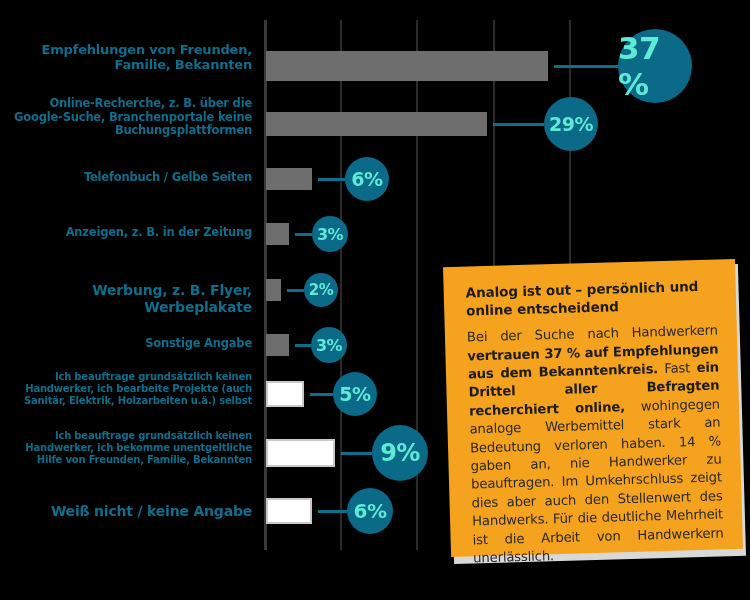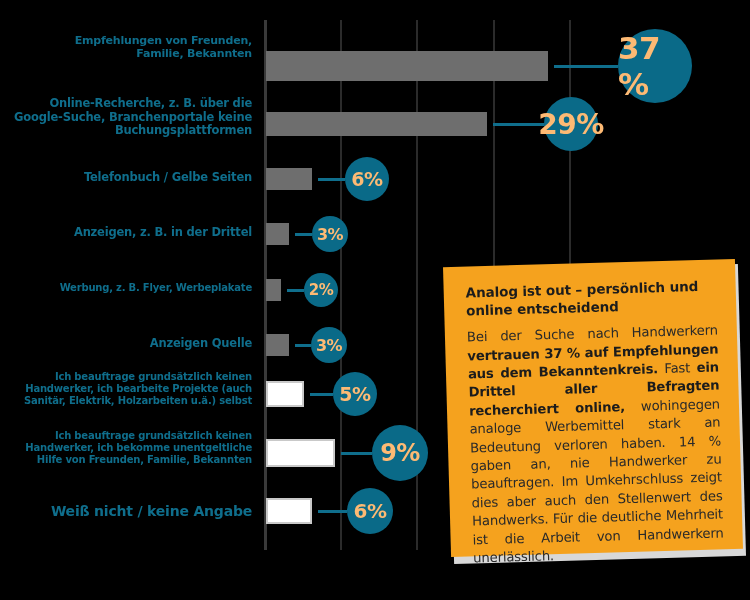--- a/index.html
+++ b/index.html
@@ -63,21 +63,21 @@
     position: absolute;
     height: 3px;
     background: #0f6e8c;
   }
 
   
   .bubble {
     position: absolute;
     border-radius: 50%;
     background: #0a6a88;
-    color: #fdba74;
+    color: #5eead4;
     display: flex;
     align-items: center;
     justify-content: center;
     font-family: "DejaVu Sans", sans-serif;
     font-weight: bold;
     letter-spacing: -0.5px;
   }
 
   
   #note-shadow {
@@ -128,44 +128,44 @@
   <div id="gridlines">
       <div class="gridline" style="left: 264px;"></div>
       <div class="gridline" style="left: 340.2px;"></div>
       <div class="gridline" style="left: 416.4px;"></div>
       <div class="gridline" style="left: 492.6px;"></div>
       <div class="gridline" style="left: 568.8px;"></div>
     </div>
   <div class="axis-line"></div>
 
   <div id="rows">
-      <div class="row-label" style="top: 35px; font-size: 11px;">Empfehlungen von Freunden,
+      <div class="row-label" style="top: 42px; font-size: 13px;">Empfehlungen von Freunden,
 Familie, Bekannten</div>
       <div class="bar" style="width: 281.94px; height: 30px; top: 51px;"></div>
       <div class="connector" style="left: 553.94px; width: 64.06px; top: 65px;"></div>
       <div class="bubble" style="width: 74px; height: 74px; left: 618px; top: 29px; font-size: 31px;">37 %</div>
       <div class="row-label" style="top: 97px; font-size: 11.5px;">Online-Recherche, z. B. über die
 Google-Suche, Branchenportale keine
 Buchungsplattformen</div>
       <div class="bar" style="width: 220.98px; height: 24px; top: 112px;"></div>
       <div class="connector" style="left: 492.98px; width: 51.02px; top: 123px;"></div>
-      <div class="bubble" style="width: 54px; height: 54px; left: 544px; top: 97px; font-size: 28px;">29%</div>
+      <div class="bubble" style="width: 54px; height: 54px; left: 544px; top: 97px; font-size: 19px;">29%</div>
       <div class="row-label" style="top: 171px; font-size: 11.5px;">Telefonbuch / Gelbe Seiten</div>
       <div class="bar" style="width: 45.72px; height: 22px; top: 168px;"></div>
       <div class="connector" style="left: 317.72px; width: 27.28px; top: 178px;"></div>
       <div class="bubble" style="width: 44px; height: 44px; left: 345px; top: 157px; font-size: 19px;">6%</div>
-      <div class="row-label" style="top: 226px; font-size: 11.5px;">Anzeigen, z. B. in der Drittel</div>
+      <div class="row-label" style="top: 226px; font-size: 11.5px;">Anzeigen, z. B. in der Zeitung</div>
       <div class="bar" style="width: 22.86px; height: 22px; top: 223px;"></div>
       <div class="connector" style="left: 294.86px; width: 17.14px; top: 233px;"></div>
       <div class="bubble" style="width: 36px; height: 36px; left: 312px; top: 216px; font-size: 16px;">3%</div>
-      <div class="row-label" style="top: 282px; font-size: 10px;">Werbung, z. B. Flyer, Werbeplakate</div>
+      <div class="row-label" style="top: 282px; font-size: 14px;">Werbung, z. B. Flyer, Werbeplakate</div>
       <div class="bar" style="width: 15.24px; height: 22px; top: 279px;"></div>
       <div class="connector" style="left: 287.24px; width: 16.76px; top: 289px;"></div>
       <div class="bubble" style="width: 34px; height: 34px; left: 304px; top: 273px; font-size: 15px;">2%</div>
-      <div class="row-label" style="top: 337px; font-size: 11.5px;">Anzeigen Quelle</div>
+      <div class="row-label" style="top: 337px; font-size: 11.5px;">Sonstige Angabe</div>
       <div class="bar" style="width: 22.86px; height: 22px; top: 334px;"></div>
       <div class="connector" style="left: 294.86px; width: 16.14px; top: 344px;"></div>
       <div class="bubble" style="width: 36px; height: 36px; left: 311px; top: 327px; font-size: 16px;">3%</div>
       <div class="row-label" style="top: 371px; font-size: 10px;">Ich beauftrage grundsätzlich keinen
 Handwerker, ich bearbeite Projekte (auch
 Sanitär, Elektrik, Holzarbeiten u.ä.) selbst</div>
       <div class="bar outline" style="width: 38.1px; height: 26px; top: 381px;"></div>
       <div class="connector" style="left: 310.1px; width: 22.9px; top: 393px;"></div>
       <div class="bubble" style="width: 44px; height: 44px; left: 333px; top: 372px; font-size: 19px;">5%</div>
       <div class="row-label" style="top: 430px; font-size: 10px;">Ich beauftrage grundsätzlich keinen

